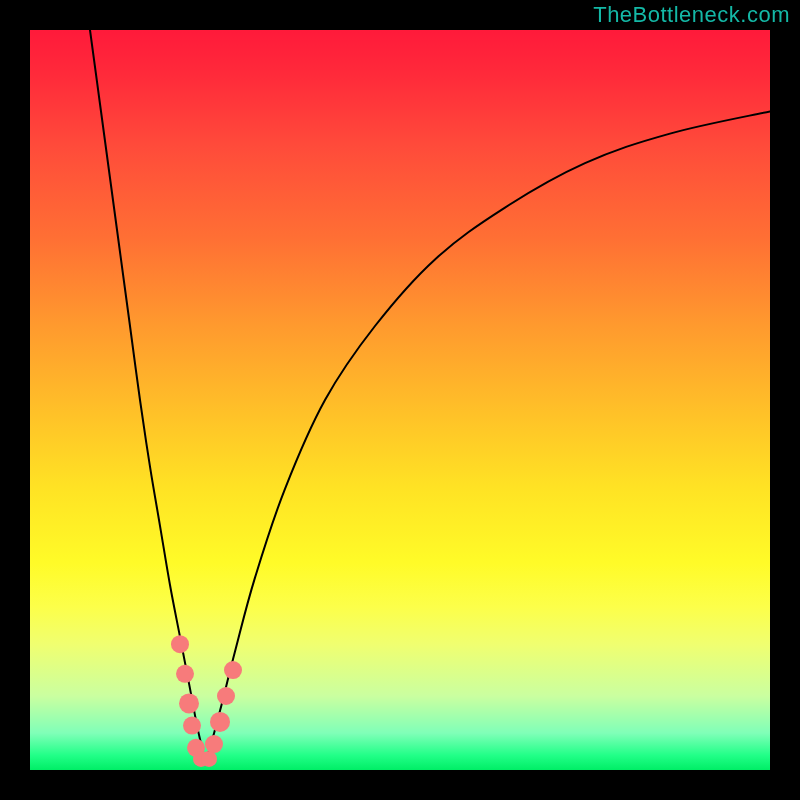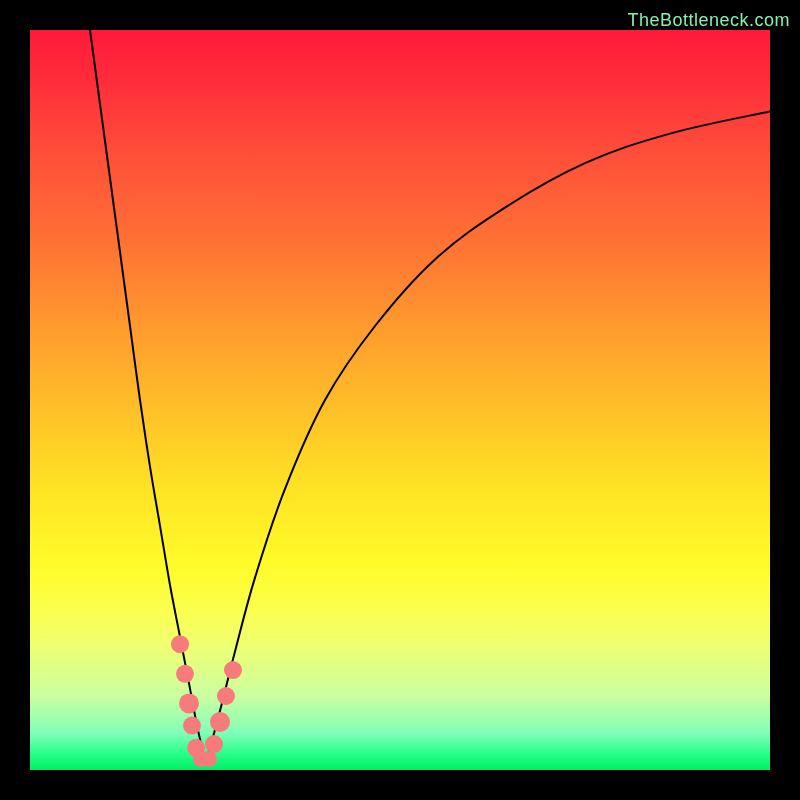--- a/index.html
+++ b/index.html
@@ -38,25 +38,24 @@
       #f0ff70 83%,
       #caffa0 90%,
       #80ffb8 95%,
       #22ff88 98%,
       #00ee66 100%);
   }
   .watermark {
     position: absolute;
     top: 2px;
     right: 10px;
-    color: #86efac;
-    font-size: 18px;
+    color: #14b8a6;
+    font-size: 22px;
     letter-spacing: 0.5px;
     user-select: none;
-    margin-top: 8px;
   }
   svg.curves {
     position: absolute;
     left: 0;
     top: 0;
     width: 740px;
     height: 740px;
   }
 </style>
 </head>

